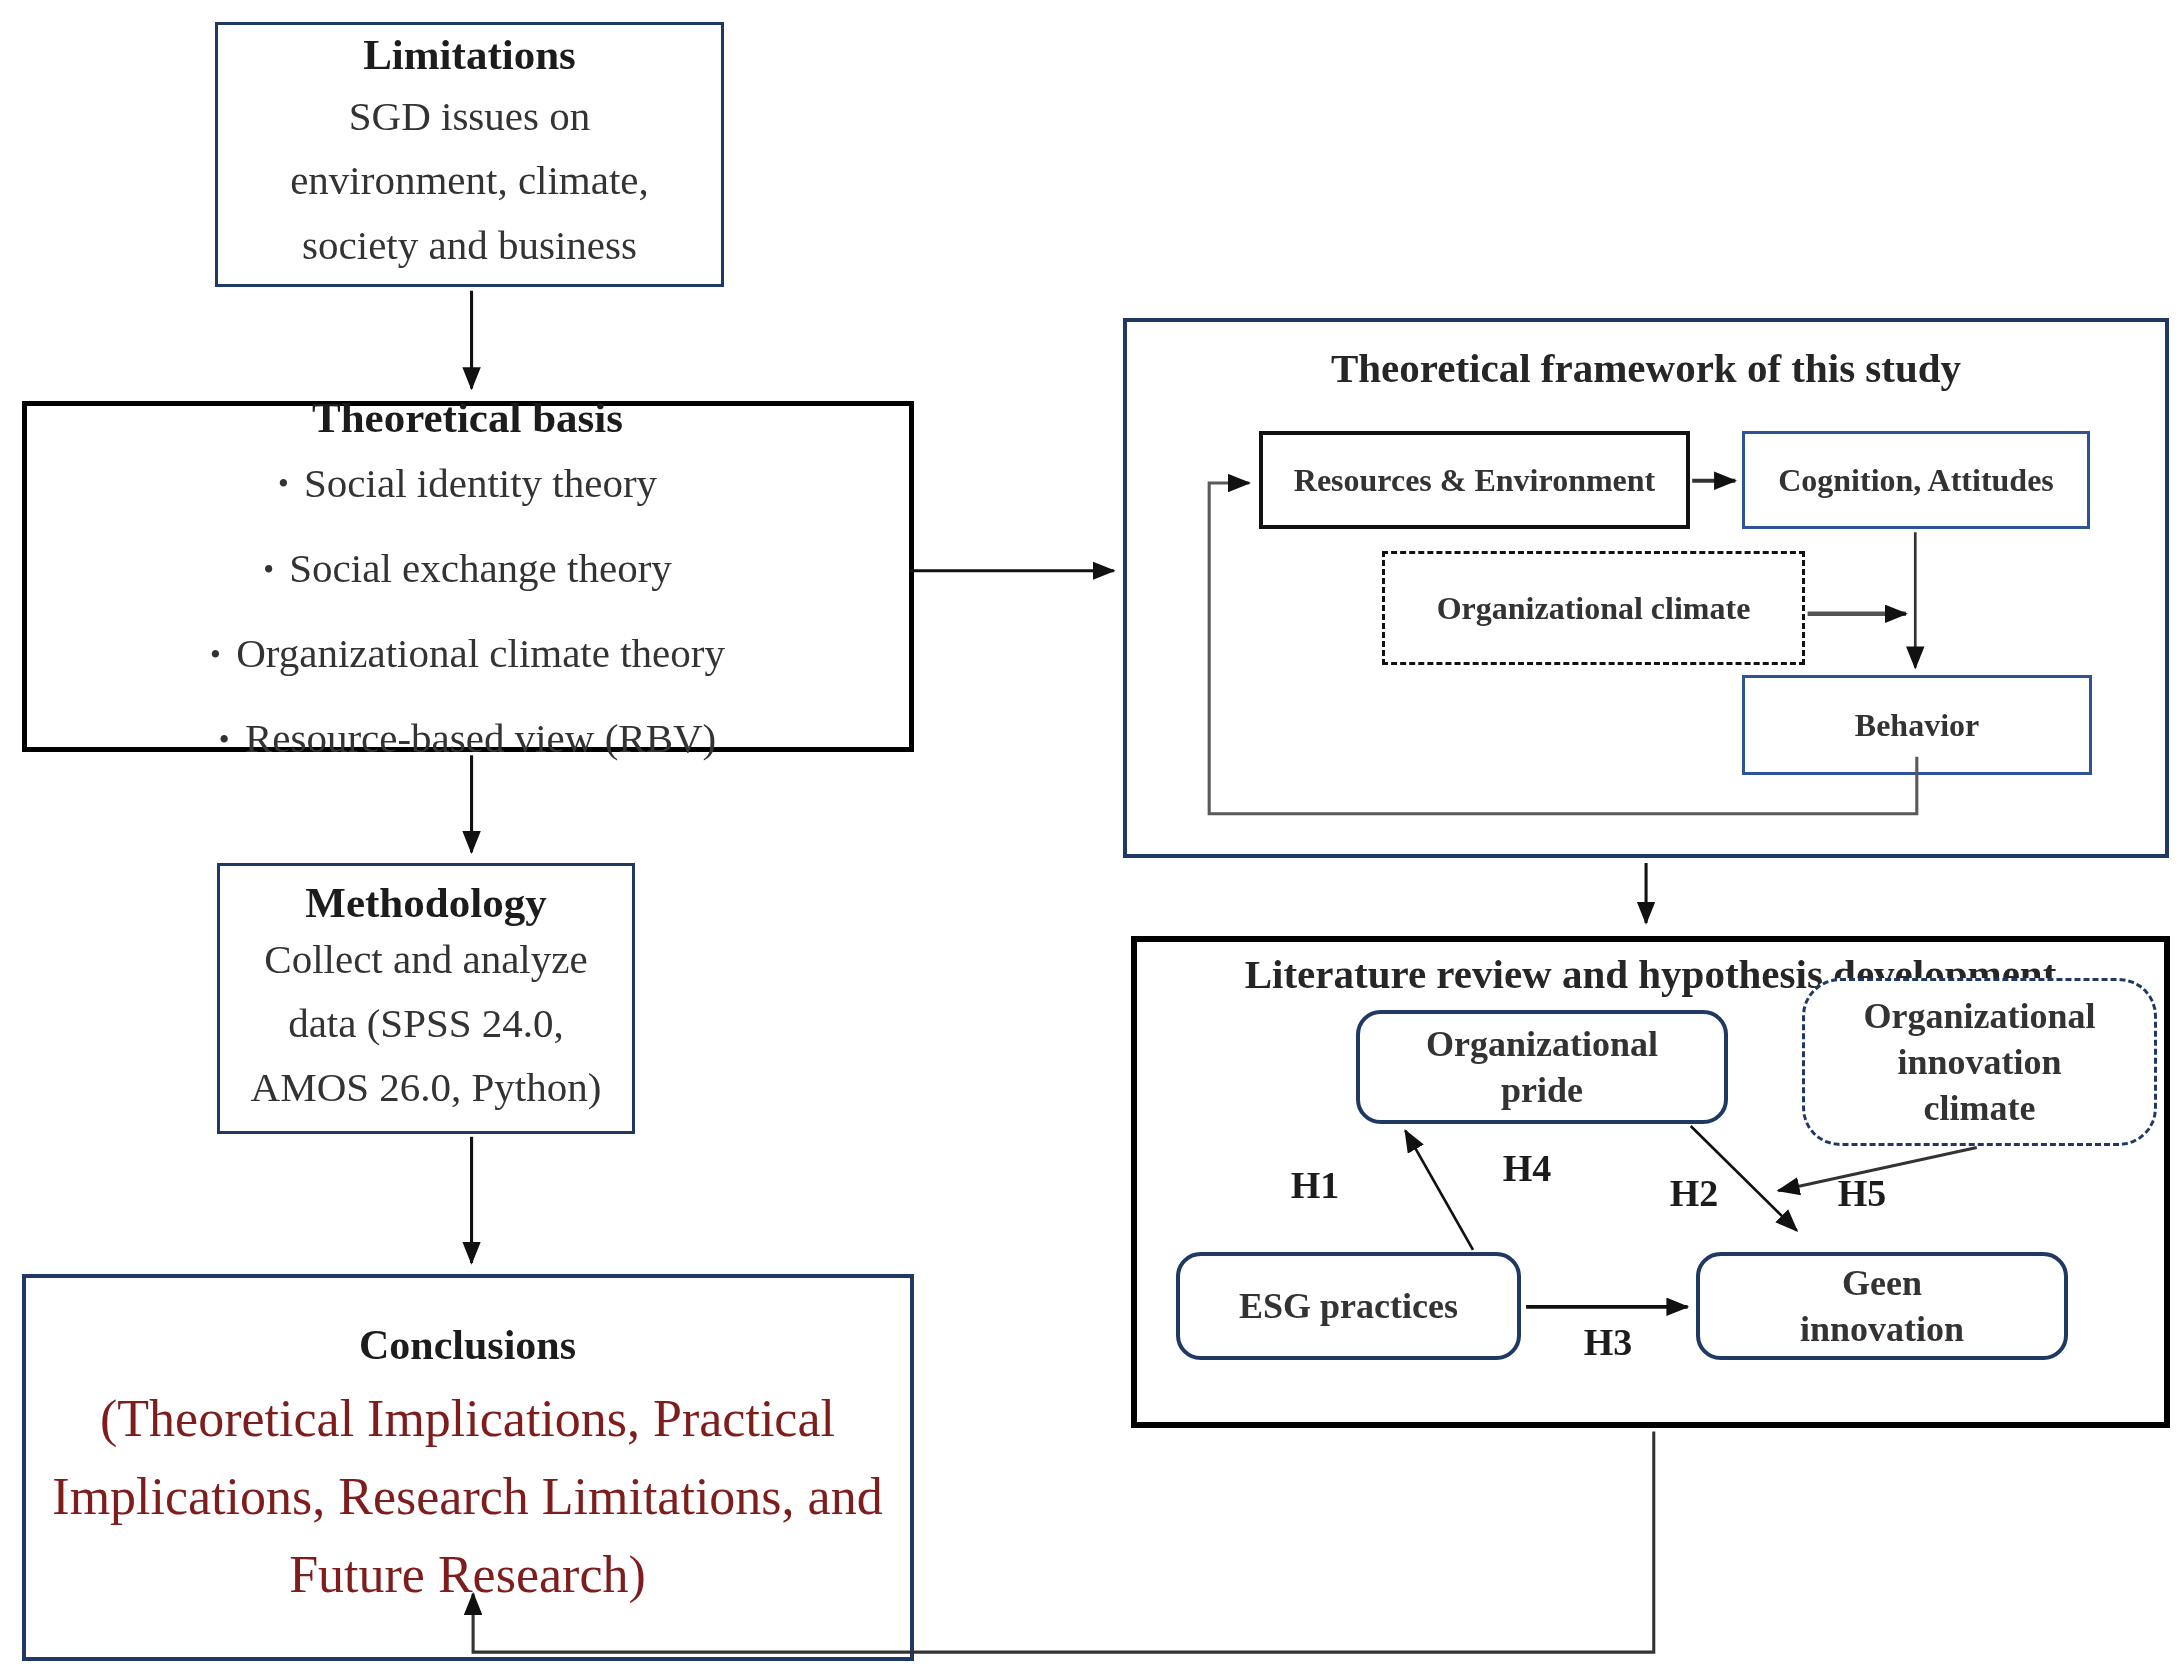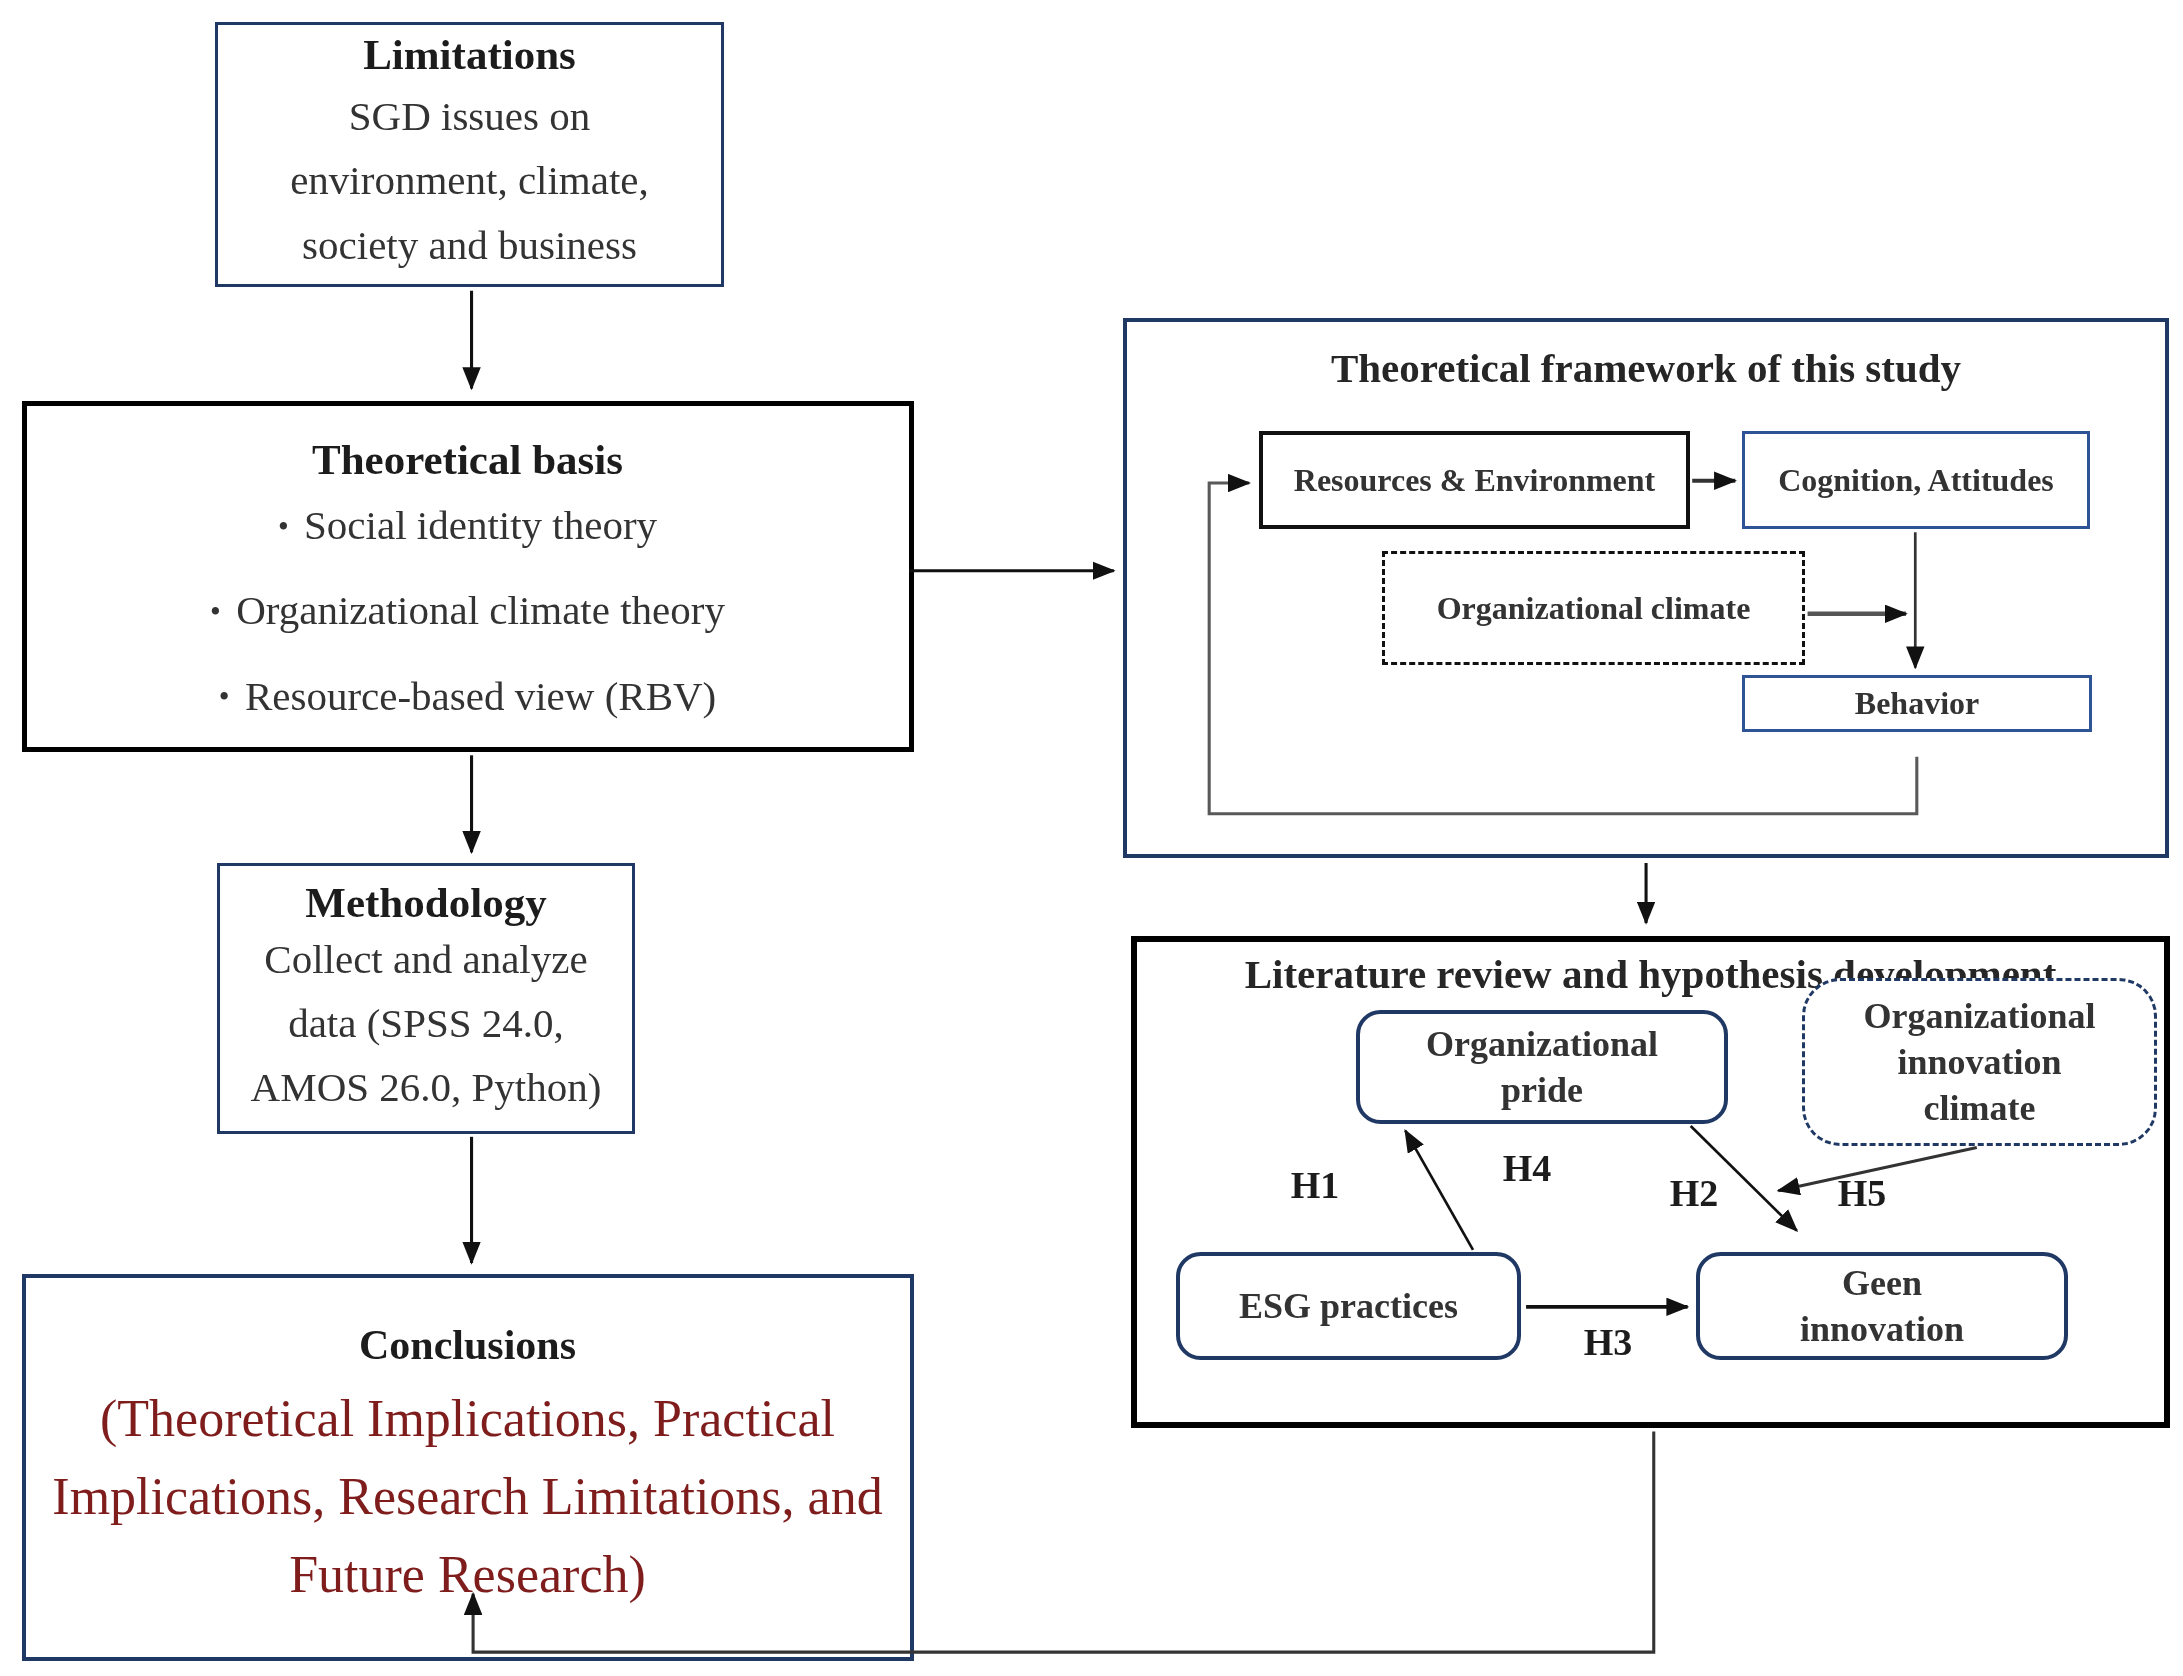--- a/index.html
+++ b/index.html
@@ -43,21 +43,21 @@
   #conc-box{left:21.5px;top:1274px;width:892px;height:387px;border:4.6px solid #1f3864;}
   #conc-box .box-title{font-size:42px;margin-bottom:10.8px;}
   #conc-box .box-body{font-size:52px;line-height:1.5;color:#7f1d1d;}
 
   
   #fw-box{left:1123px;top:318px;width:1046px;height:540px;border:4.6px solid #1f3864;background:transparent;z-index:1;}
   #fw-title{position:absolute;left:1123px;top:344px;width:1046px;text-align:center;font-size:41px;font-weight:bold;color:#262626;z-index:2;}
   #res-box{left:1259px;top:431px;width:431px;height:98px;border:4.6px solid #111;}
   #cog-box{left:1742px;top:431px;width:348px;height:98px;border:3.8px solid #2f5496;}
   #climate-box{left:1382px;top:551px;width:423px;height:114px;border:3.1px dashed #111;}
-  #beh-box{left:1742px;top:675px;width:350px;height:57px;border:3.8px solid #2f5496;}
+  #beh-box{left:1742px;top:675px;width:350px;height:100px;border:3.8px solid #2f5496;}
   .fw-node-label{font-size:32px;font-weight:bold;color:#333;}
 
   
   #lit-box{left:1131px;top:936px;width:1039px;height:492px;border:6.2px solid #000;background:transparent;z-index:1;}
   #lit-title{position:absolute;left:1131px;top:950px;width:1039px;text-align:center;font-size:41px;font-weight:bold;color:#262626;z-index:2;}
   .rounded{border-radius:24.6px;}
   #pride-box{left:1356px;top:1010px;width:372px;height:114px;border:4.6px solid #1f3864;}
   #innov-box{left:1802px;top:978px;width:355px;height:168px;border:3.8px dashed #1f3864;border-radius:38px;}
   #esg-box{left:1176px;top:1252px;width:345px;height:108px;border:4.6px solid #1f3864;}
   #green-box{left:1696px;top:1252px;width:372px;height:108px;border:4.6px solid #1f3864;}
@@ -84,20 +84,21 @@
     <div class="box-title">Limitations</div>
     <div class="box-body multiline">SGD issues on
 environment, climate,
 society and business</div>
   </div>
 
   <div class="box" id="tb-box">
     <div class="box-title">Theoretical basis</div>
     <ul class="bullet-list">
       <li>Social identity theory</li>
+      <li>Social exchange theory</li>
       <li>Organizational climate theory</li>
       <li>Resource-based view (RBV)</li>
     </ul>
   </div>
 
   <div class="box" id="meth-box">
     <div class="box-title">Methodology</div>
     <div class="box-body multiline">Collect and analyze
 data (SPSS 24.0,
 AMOS 26.0, Python)</div>

